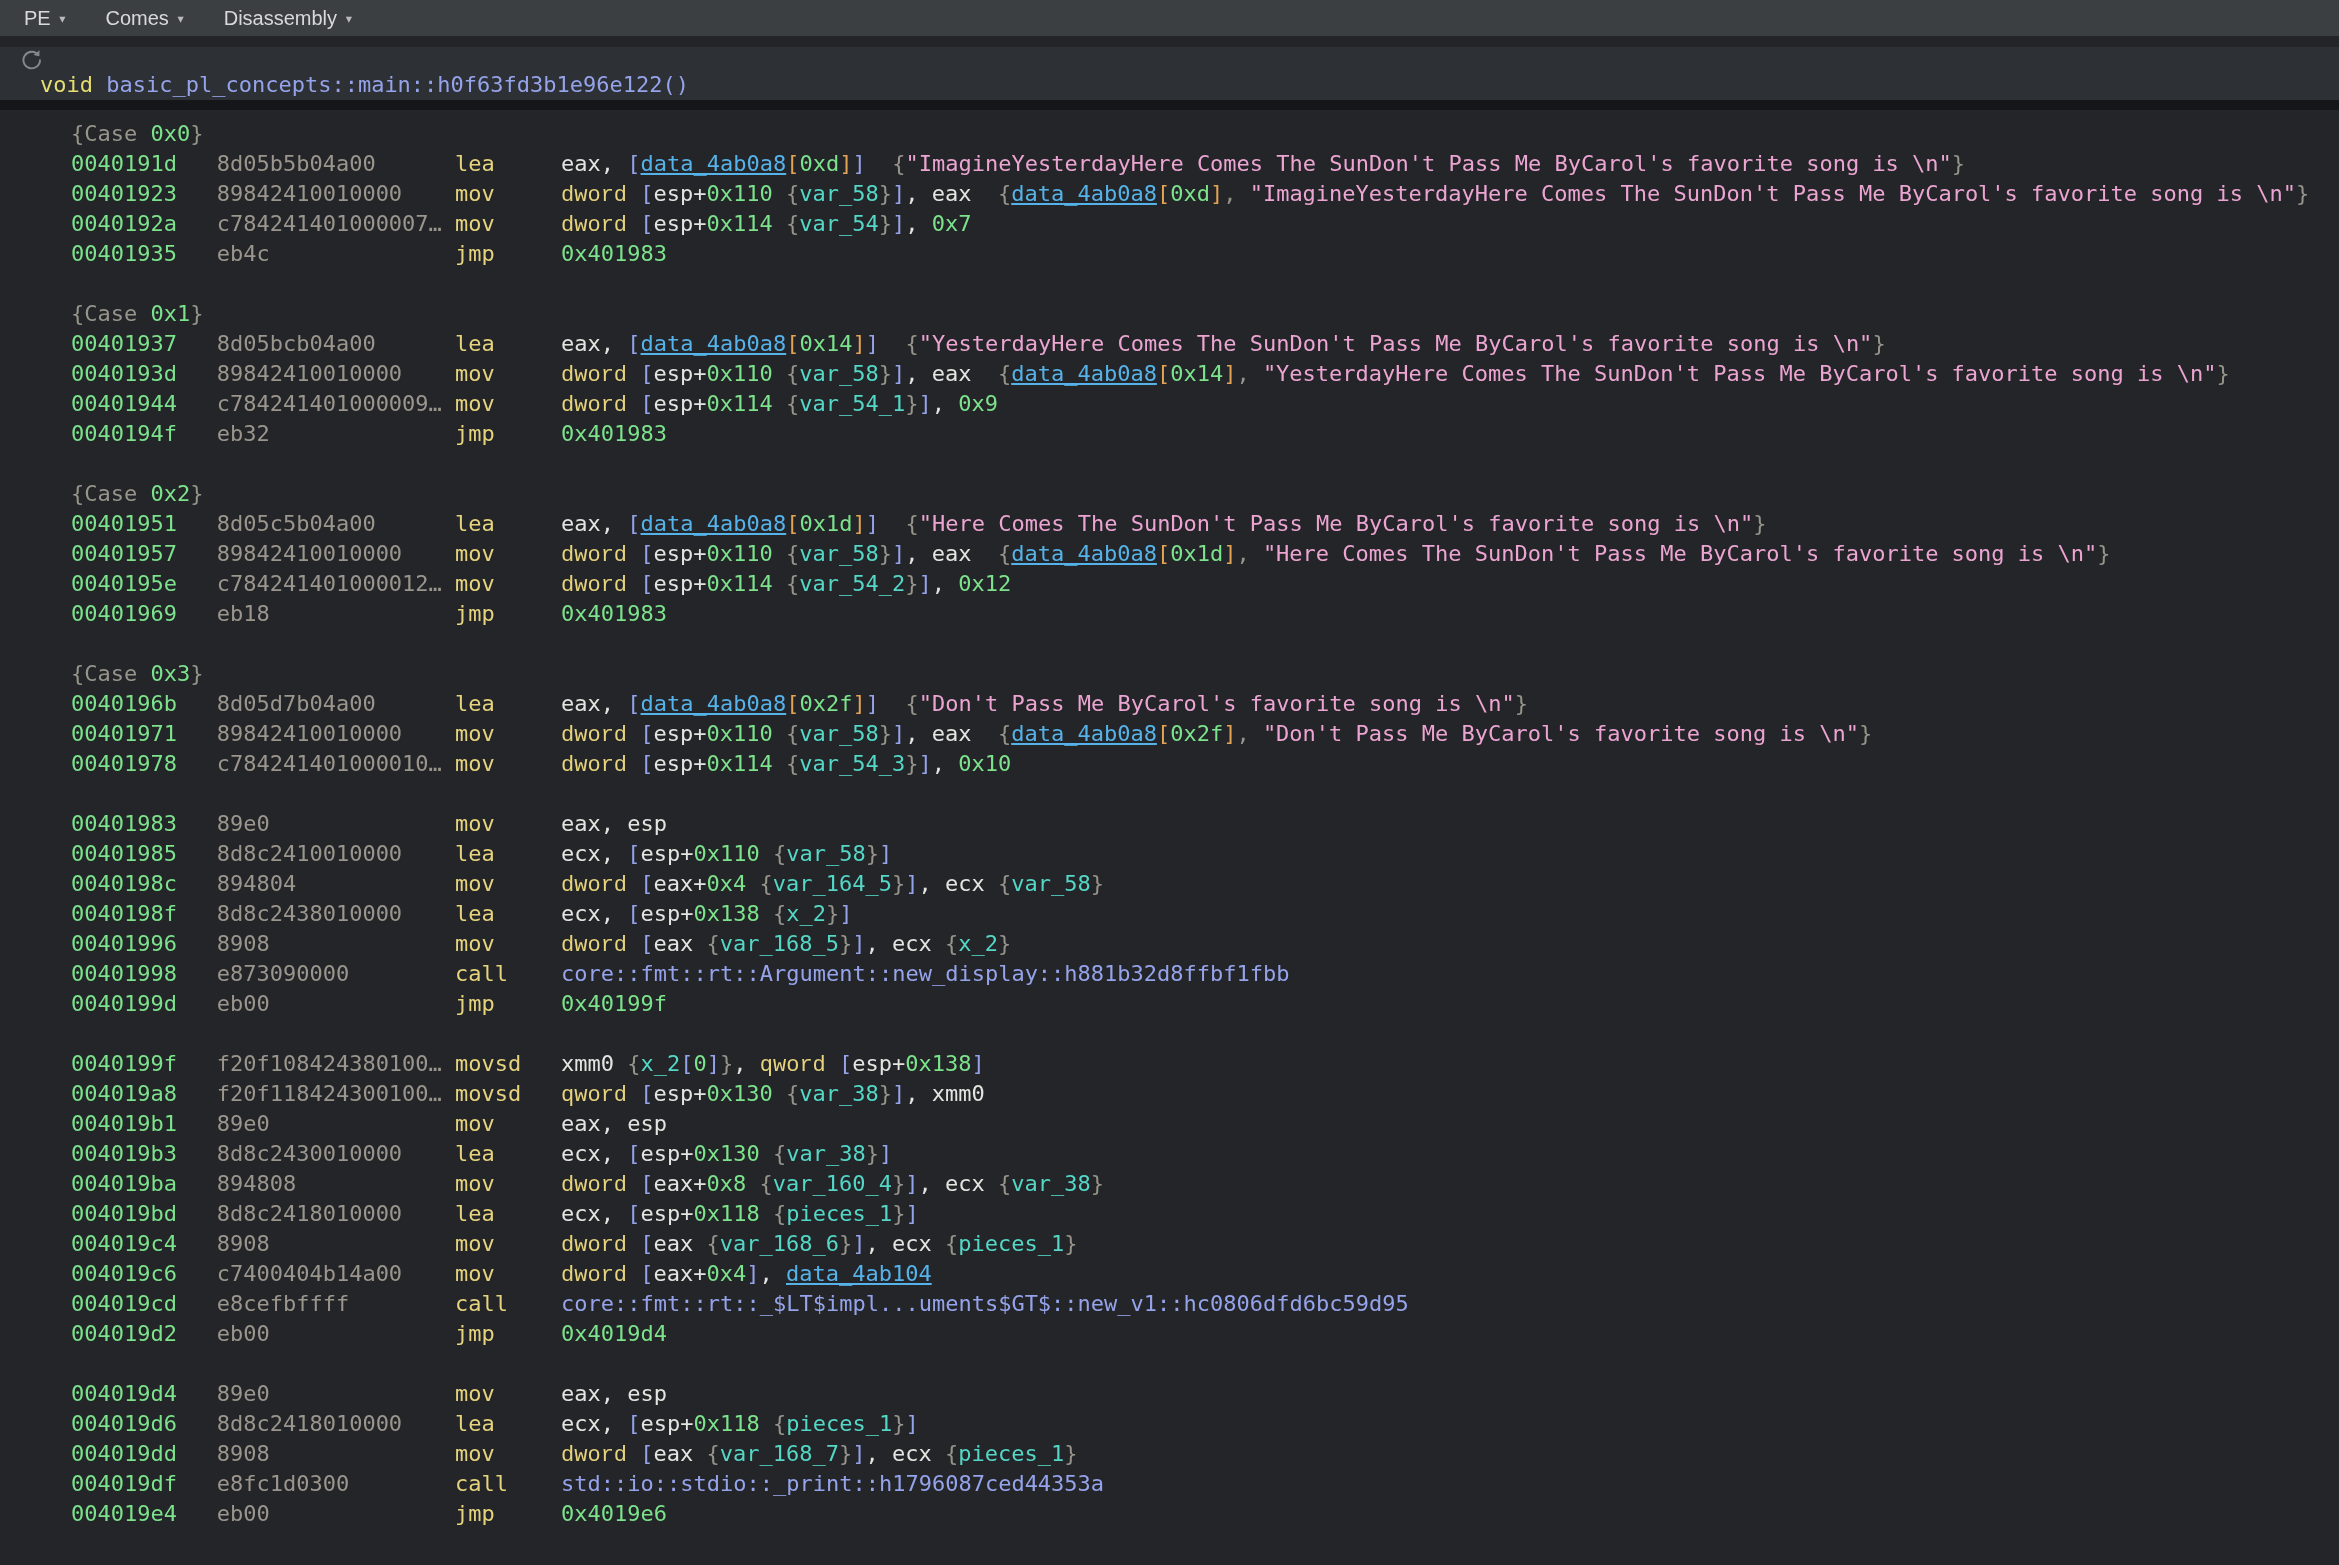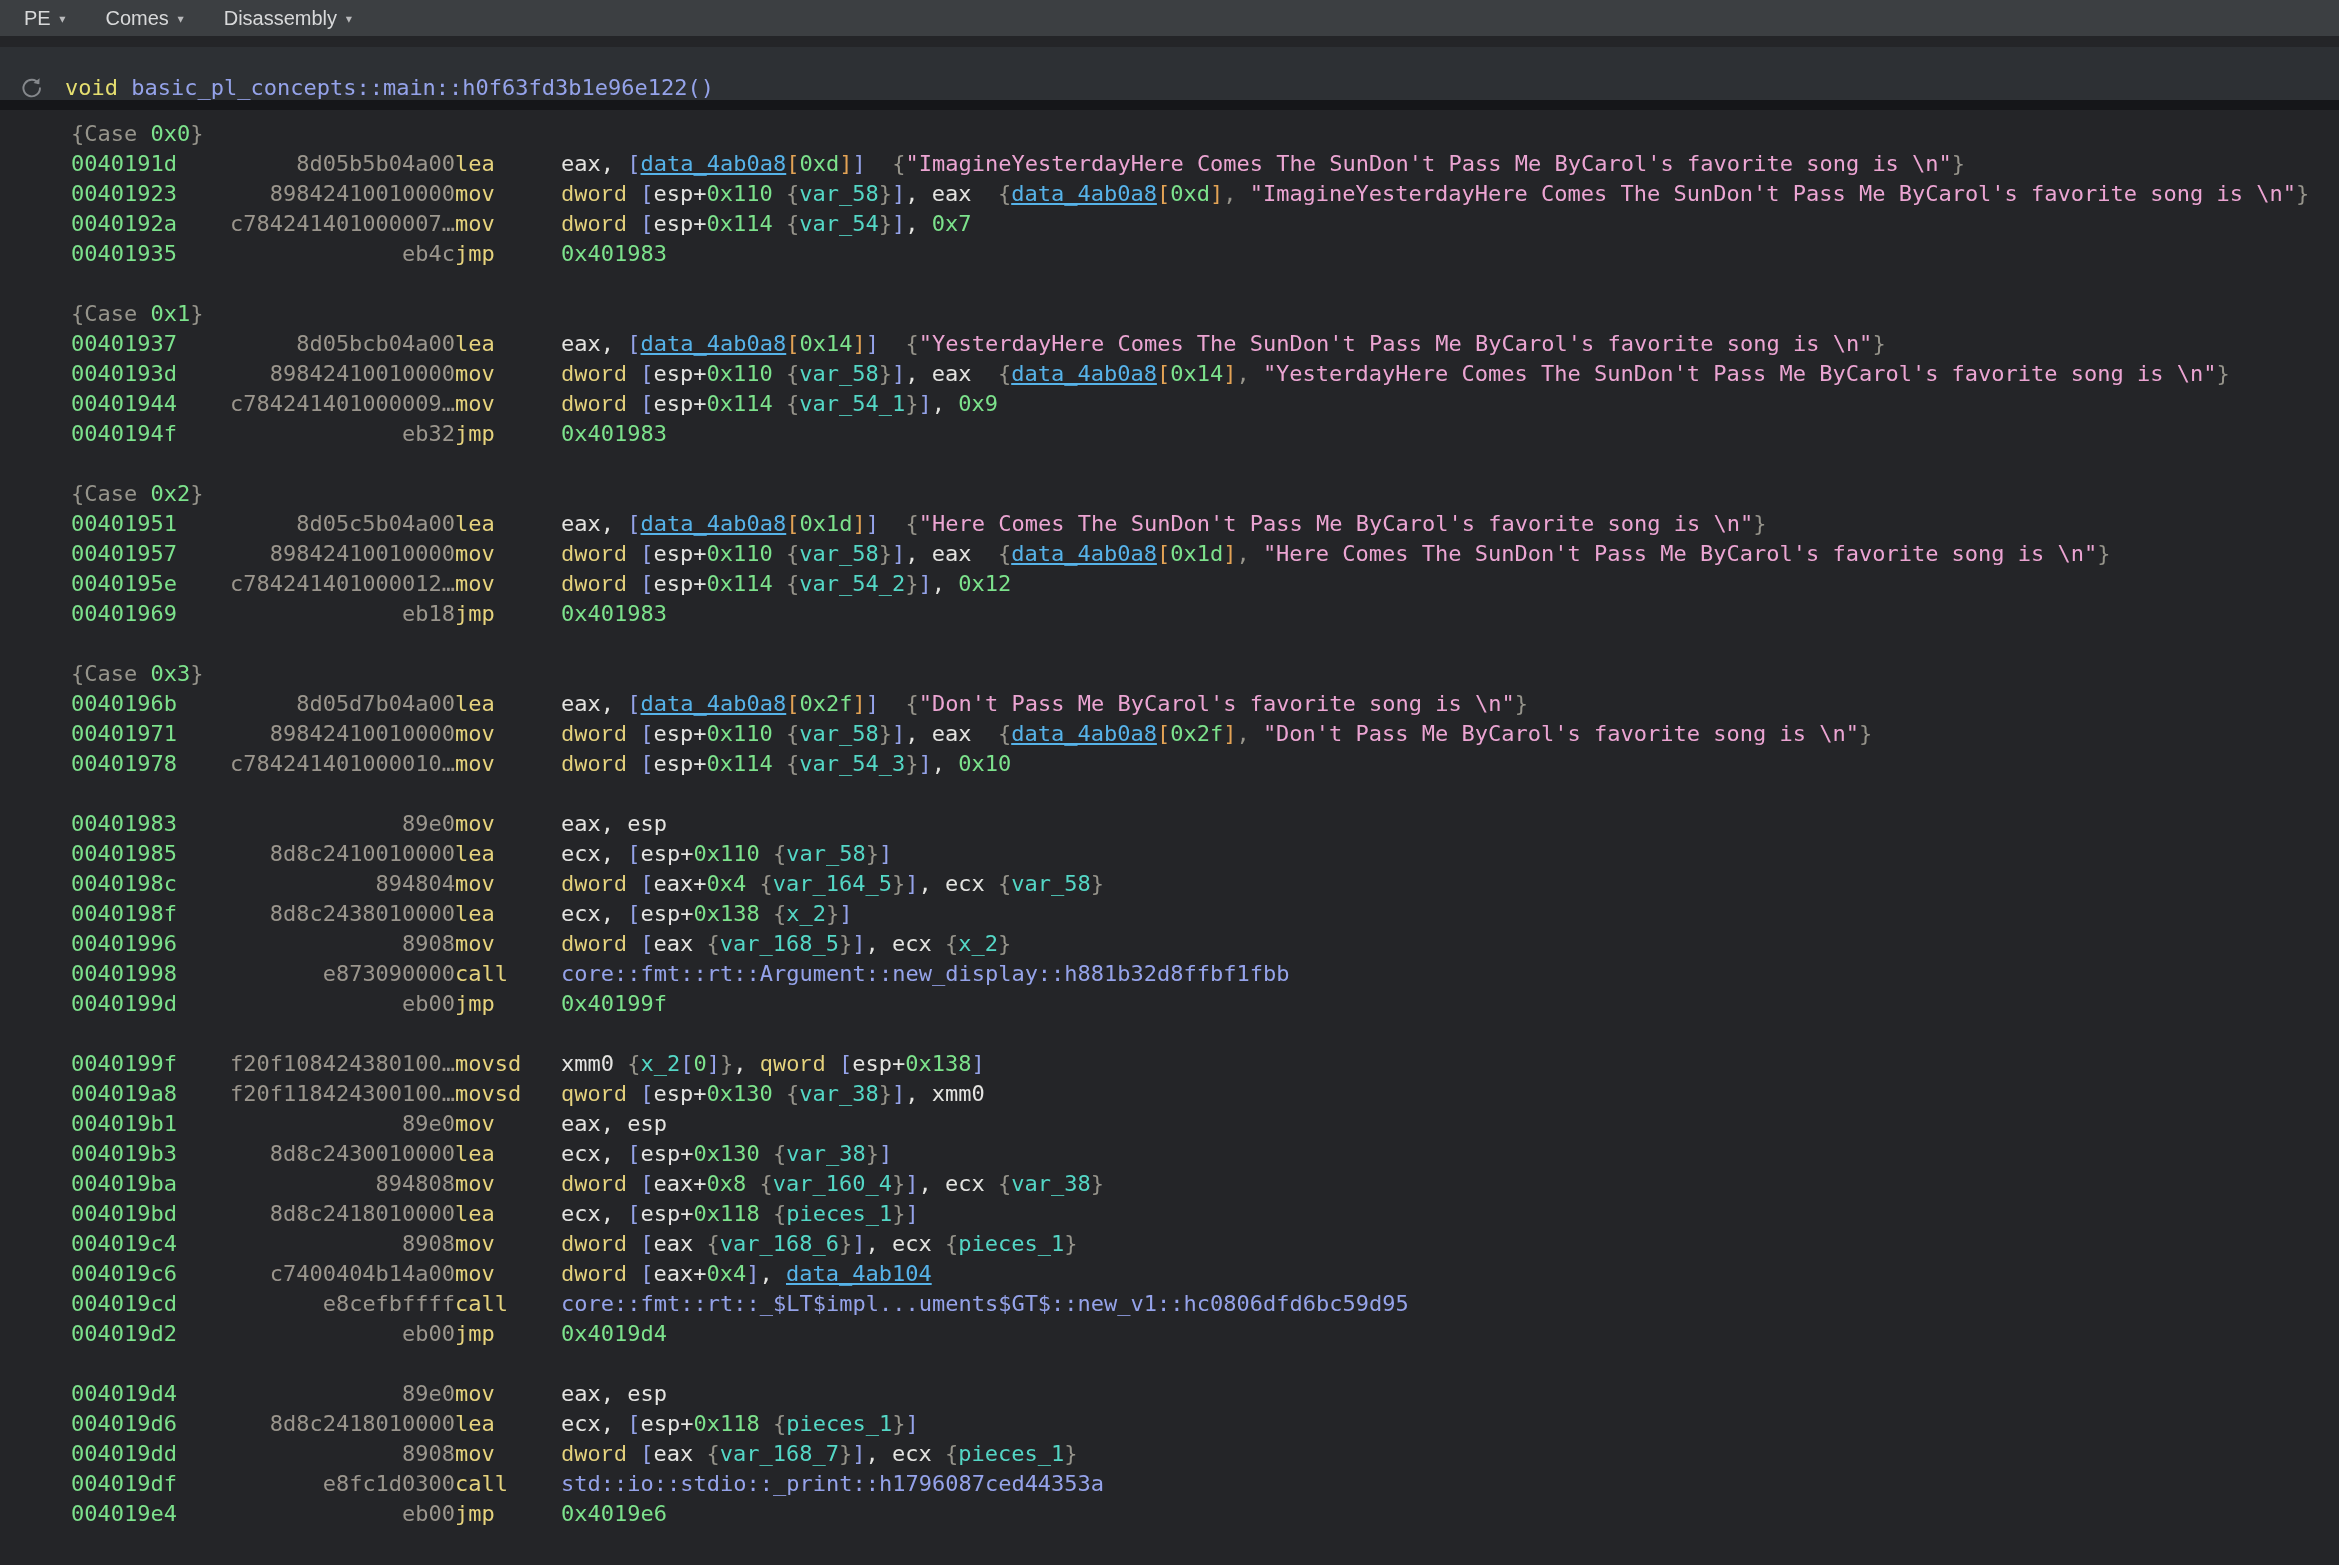--- a/index.html
+++ b/index.html
@@ -15,36 +15,36 @@
     padding-left:24px;gap:40px;
     font-family:"Liberation Sans", sans-serif;
     font-size:20px;color:var(--menu-text);text-align:right;
   }
   .menu-item{display:flex;align-items:center;gap:8.6px;cursor:default;}
   .menu-caret{font-size:12.4px;color:var(--caret);line-height:1;padding-top:2.9px;}
   
   .gap-strip{height:11.4px;background:var(--bg);}
   .fn-header{
     height:53px;background:var(--header-bg);
-    display:flex;align-items:flex-end;padding-left:19px;
+    display:flex;align-items:flex-start;padding-left:19px;flex-direction:column;
   }
   .fn-refresh{width:25px;height:25px;flex:0 0 auto;}
   .fn-sig{margin-left:21px;font-size:22px;white-space:pre;}
   .fn-kw{color:var(--title-kw);}
   .fn-name{color:var(--func);}
   .separator{height:9.5px;background:var(--sep);}
   
   .listing{
     padding:9.5px 0 0 71px;
     font-size:22px;line-height:30px;
     white-space:pre;
   }
   .row{height:30px;}
   .addr{display:inline-block;width:11ch;color:var(--addr);}
-  .bytes{display:inline-block;width:18ch;color:var(--bytes);text-align:right;}
+  .bytes{display:inline-block;width:18ch;color:var(--bytes);}
   .mnem{display:inline-block;width:8ch;color:var(--kw);}
   .tk-w{color:var(--plain);}
   .tk-k{color:var(--kw);font-family:Liberation Mono, monospace;}
   .tk-b{color:var(--bracket);}
   .tk-d{color:var(--data);text-decoration:underline;}
   .tk-o{color:var(--inner);}
   .tk-n{color:var(--num);}
   .tk-v{color:var(--var);}
   .tk-c{color:var(--comment);}
   .tk-s{color:var(--string);}

